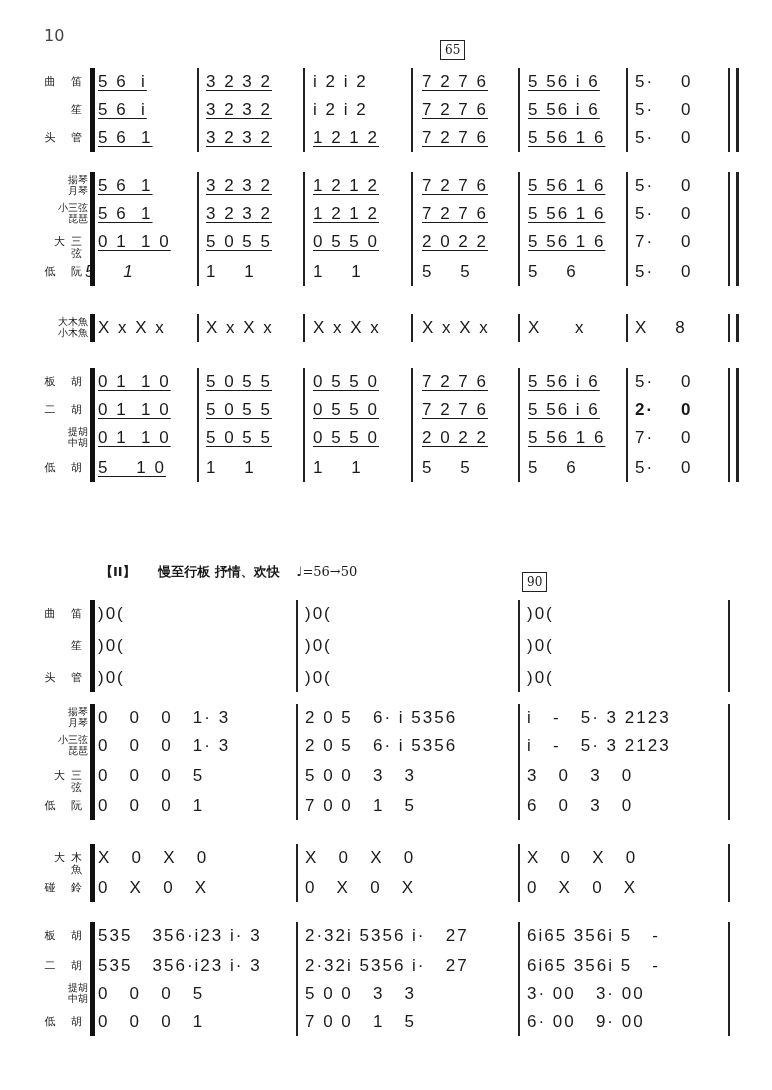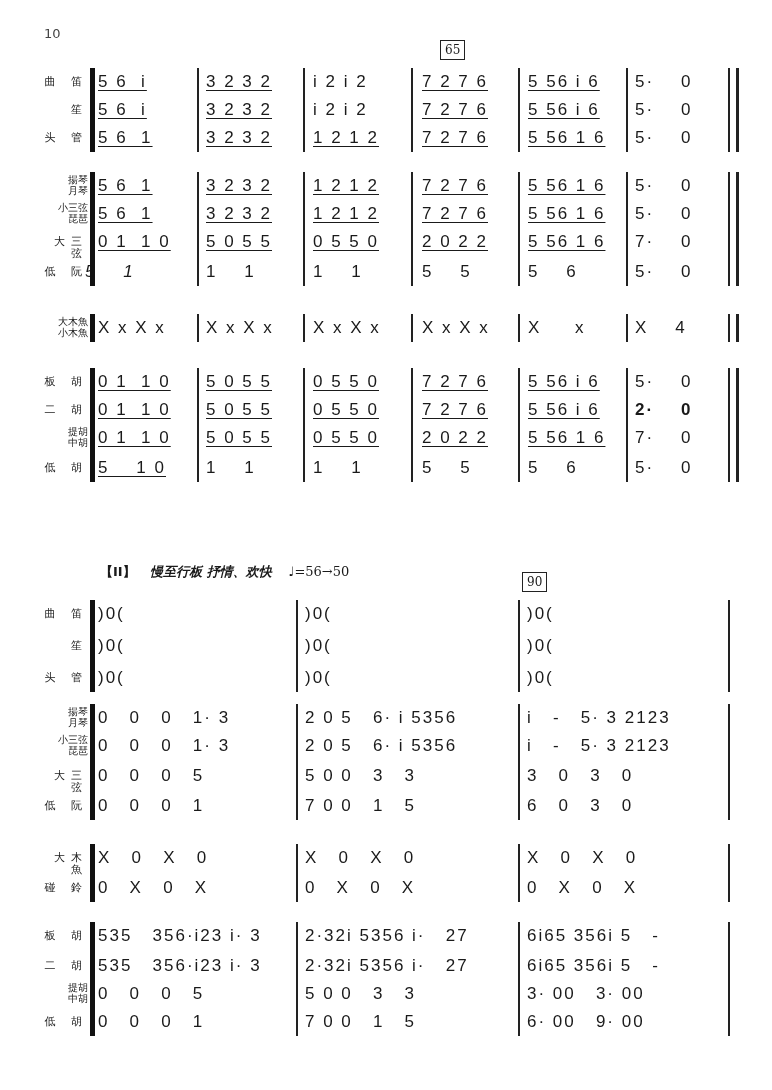--- a/index.html
+++ b/index.html
@@ -1,18 +1,18 @@
 <!DOCTYPE html>
 <html><head>
 <meta charset="utf-8">
 <style>
   html, body { margin:0; padding:0; background:#ffffff; }
   body { width:772px; height:1090px; position:relative; overflow:hidden;
          font-family:"DejaVu Sans", sans-serif; color:#1a1a1a; }
-  .page-num { position:absolute; left:44px; top:26px; font-size:13px; color:#444; }
+  .page-num { position:absolute; left:44px; top:26px; font-size:16px; color:#444; }
   .rehearsal { position:absolute; border:1.5px solid #222; font-family:"DejaVu Serif", serif;
                font-size:12px; padding:1px 4px; line-height:16px; }
   .section-head { position:absolute; left:100px; top:563px; font-size:13px; font-weight:bold; }
   .section-head .tempo { font-weight:normal; font-family:"DejaVu Serif", serif; font-size:13px; }
   .system { position:absolute; left:0; width:772px; }
   .row { position:absolute; left:0; width:772px; height:30px; }
   .label { position:absolute; left:40px; width:48px; text-align:right; font-size:11px;
            line-height:12px; color:#222; font-family:"DejaVu Serif", serif; }
   .label.single { top:8px; letter-spacing:6px; }
   .label.double { top:2px; font-size:10px; line-height:11px; }
@@ -107,21 +107,21 @@
     <div class="bar" style="left: 518px; top: 104px; height: 114px;"></div>
     <div class="bar" style="left: 626px; top: 104px; height: 114px;"></div>
     <div class="dbl" style="left: 728px; top: 104px; height: 114px;"></div>
     <div class="row" style="top: 246px;">
       <div class="label double">大木魚<br>小木魚</div>
       <div class="cell" style="left: 98px;">X x X x</div>
       <div class="cell" style="left: 206px;">X x X x</div>
       <div class="cell" style="left: 313px;">X x X x</div>
       <div class="cell" style="left: 422px;">X x X x</div>
       <div class="cell" style="left: 528px;">X     x</div>
-      <div class="cell" style="left: 635px;">X    4</div>
+      <div class="cell" style="left: 635px;">X    8</div>
     </div>
     <div class="brace-bar" style="top: 246px; height: 28px;"></div>
     <div class="bar" style="left: 197px; top: 246px; height: 28px;"></div>
     <div class="bar" style="left: 303px; top: 246px; height: 28px;"></div>
     <div class="bar" style="left: 411px; top: 246px; height: 28px;"></div>
     <div class="bar" style="left: 518px; top: 246px; height: 28px;"></div>
     <div class="bar" style="left: 626px; top: 246px; height: 28px;"></div>
     <div class="dbl" style="left: 728px; top: 246px; height: 28px;"></div>
     <div class="row" style="top: 300px;">
       <div class="label single">板 胡</div>
@@ -163,21 +163,21 @@
     <div class="bar" style="left: 197px; top: 300px; height: 114px;"></div>
     <div class="bar" style="left: 303px; top: 300px; height: 114px;"></div>
     <div class="bar" style="left: 411px; top: 300px; height: 114px;"></div>
     <div class="bar" style="left: 518px; top: 300px; height: 114px;"></div>
     <div class="bar" style="left: 626px; top: 300px; height: 114px;"></div>
     <div class="dbl" style="left: 728px; top: 300px; height: 114px;"></div>
   </div>
 
 <div class="section-head">
   <span>【II】</span>
-  <span style="margin-left:10px;font-style:italic;">慢至行板 抒情、欢快</span>
+  <span style="margin-left:18px;">慢至行板 抒情、欢快</span>
   <span class="tempo" style="margin-left:12px;">♩=56→50</span>
 </div>
 <div class="rehearsal" style="left:522px;top:572px;">90</div>
 
 <div id="sys2" class="system" style="top:600px;height:470px;">
     <div class="row" style="top: 0px;">
       <div class="label single">曲 笛</div>
       <div class="cell" style="left: 98px;">)0(</div>
       <div class="cell" style="left: 305px;">)0(</div>
       <div class="cell" style="left: 527px;">)0(</div>

